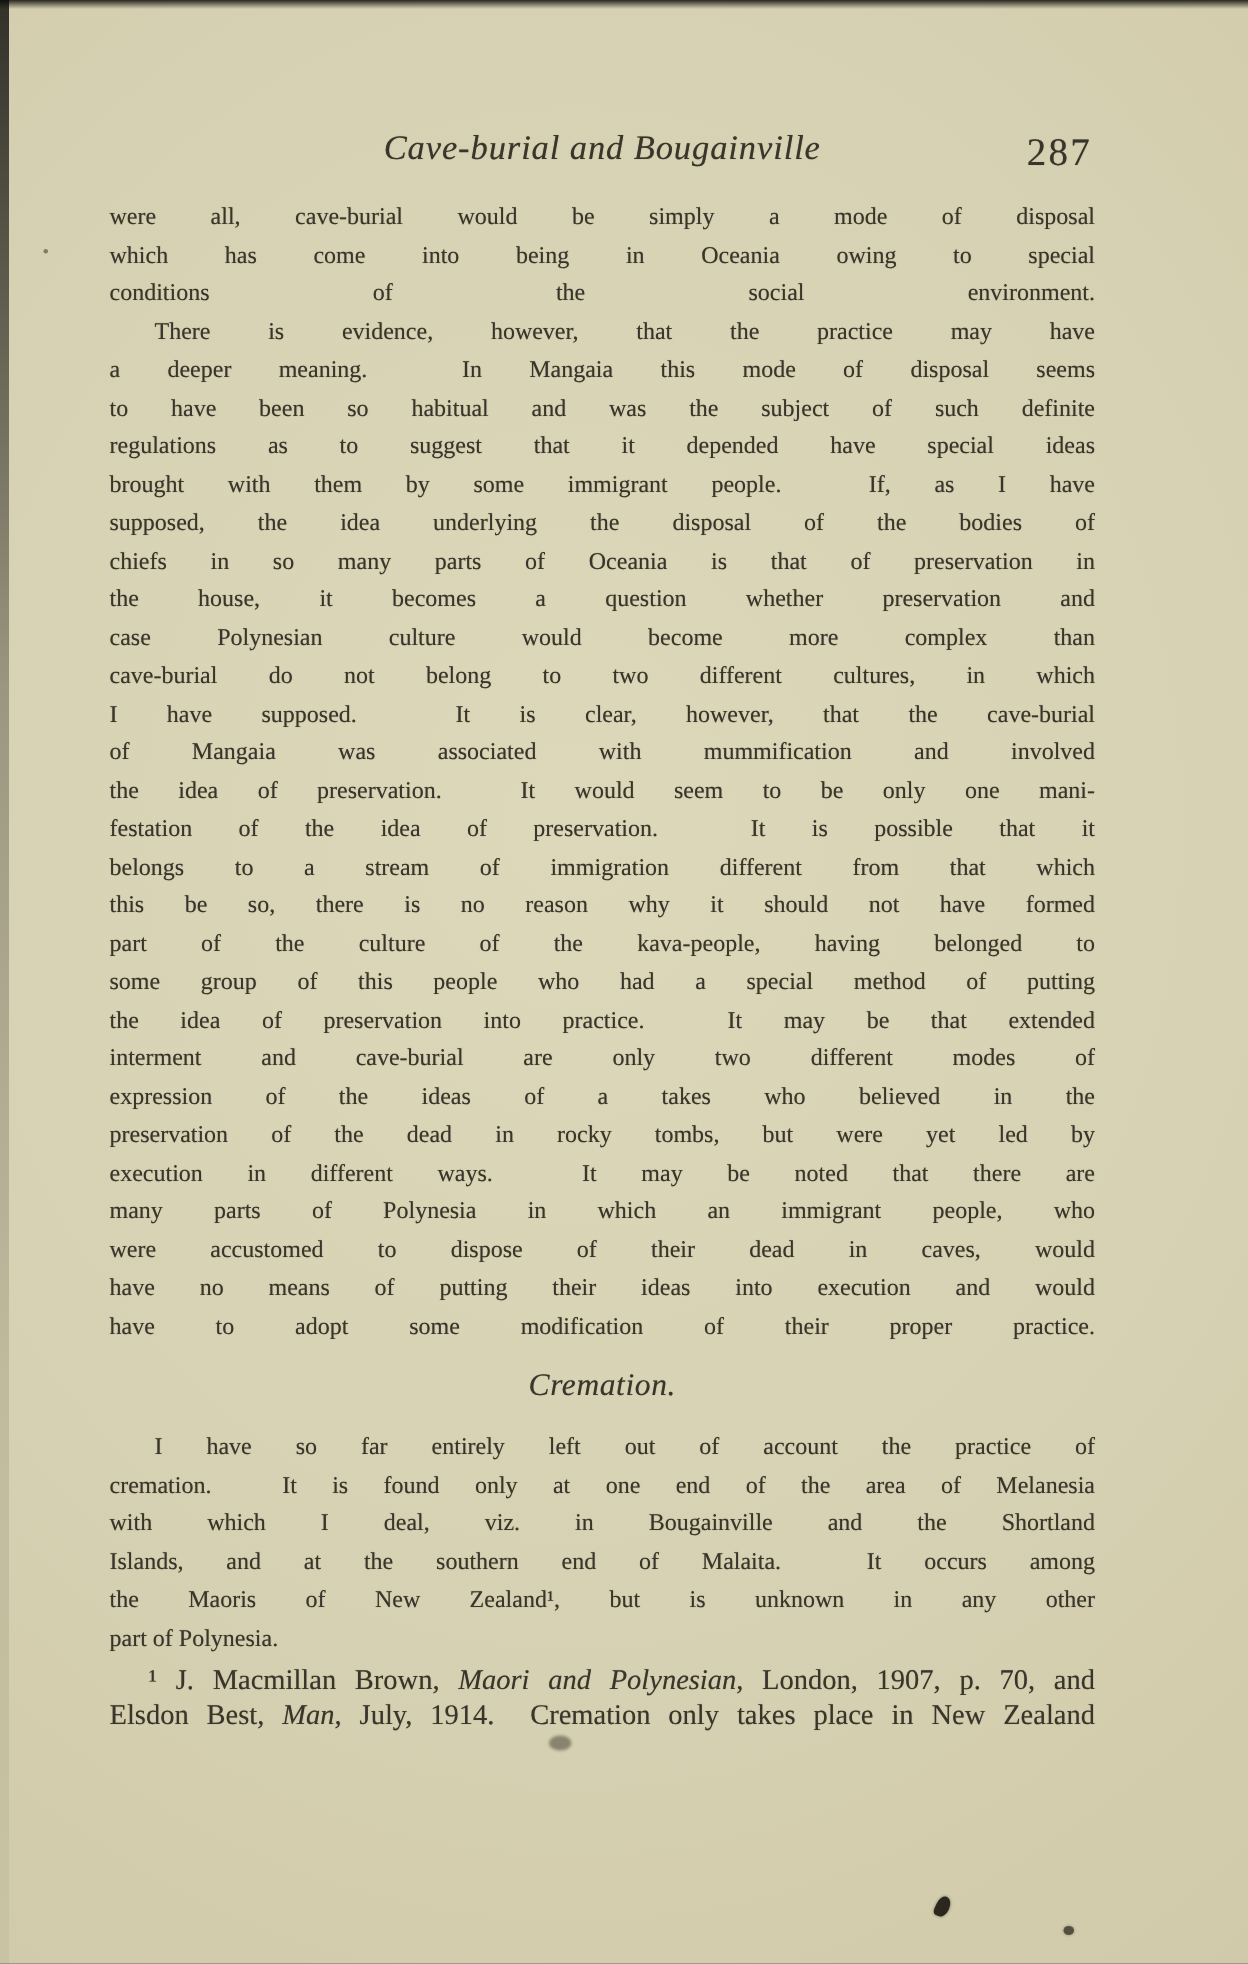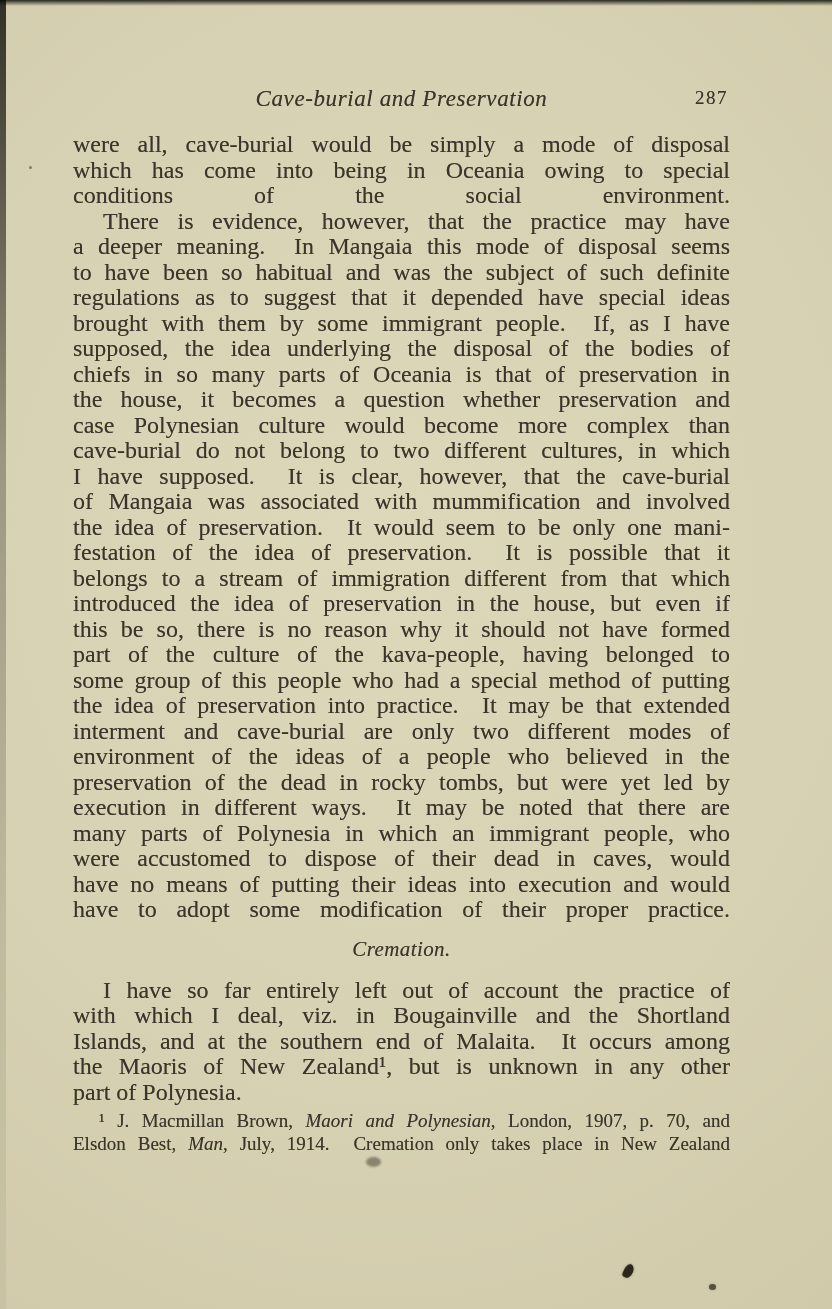--- a/index.html
+++ b/index.html
@@ -30,25 +30,25 @@
     position:relative;
     text-align:center;
     font-style:italic;
     font-size:23px;
     letter-spacing:0.6px;
     margin-bottom:20px;
     text-shadow:0 0 0.6px rgba(57,53,42,0.55);
   }
   .page-number {
     position:absolute; right:2px; top:1px;
-    font-style:normal; font-size:19px; letter-spacing:1.5px;
+    font-style:normal; font-size:26px; letter-spacing:1.5px;
   }
   .para { margin:0; }
   .tline {
-    font-size:24px;
+    font-size:16px;
     line-height:25.5px;
     text-align:justify;
     text-align-last:justify;
     text-shadow:0 0 0.6px rgba(57,53,42,0.5);
   }
   .tline.last { text-align-last:left; }
   .justify-last .tline.last { text-align-last:justify; }
   .para.indent .tline:first-child { text-indent:30px; }
   .section-heading {
     text-align:center;
@@ -90,21 +90,21 @@
 </head>
 <body>
 
 <div class="page">
   <div class="edge-top"></div>
   <div class="edge-left"></div>
 
   <div class="content">
 
     <div class="running-header">
-      <span>Cave-burial and Preservation</span>
+      <span>Cave-burial and Bougainville</span>
       <span class="page-number">287</span>
     </div>
 
     <div class="para justify-last">
         <div class="tline">were all, cave-burial would be simply a mode of disposal</div>
         <div class="tline">which has come into being in Oceania owing to special</div>
         <div class="tline last">conditions of the social environment.</div>
       </div>
 
     <div class="para indent justify-last">
@@ -116,39 +116,39 @@
         <div class="tline">supposed, the idea underlying the disposal of the bodies of</div>
         <div class="tline">chiefs in so many parts of Oceania is that of preservation in</div>
         <div class="tline">the house, it becomes a question whether preservation and</div>
         <div class="tline">case Polynesian culture would become more complex than</div>
         <div class="tline">cave-burial do not belong to two different cultures, in which</div>
         <div class="tline">I have supposed.&nbsp; It is clear, however, that the cave-burial</div>
         <div class="tline">of Mangaia was associated with mummification and involved</div>
         <div class="tline">the idea of preservation.&nbsp; It would seem to be only one mani-</div>
         <div class="tline">festation of the idea of preservation.&nbsp; It is possible that it</div>
         <div class="tline">belongs to a stream of immigration different from that which</div>
-        <div class="tline">introduced the idea of preservation in the house, but even if</div>
         <div class="tline">this be so, there is no reason why it should not have formed</div>
         <div class="tline">part of the culture of the kava-people, having belonged to</div>
         <div class="tline">some group of this people who had a special method of putting</div>
         <div class="tline">the idea of preservation into practice.&nbsp; It may be that extended</div>
         <div class="tline">interment and cave-burial are only two different modes of</div>
-        <div class="tline">environment of the ideas of a people who believed in the</div>
+        <div class="tline">expression of the ideas of a takes who believed in the</div>
         <div class="tline">preservation of the dead in rocky tombs, but were yet led by</div>
         <div class="tline">execution in different ways.&nbsp; It may be noted that there are</div>
         <div class="tline">many parts of Polynesia in which an immigrant people, who</div>
         <div class="tline">were accustomed to dispose of their dead in caves, would</div>
         <div class="tline">have no means of putting their ideas into execution and would</div>
         <div class="tline">have to adopt some modification of their proper practice.</div>
       </div>
 
     <div class="section-heading">Cremation.</div>
 
     <div class="para indent">
         <div class="tline">I have so far entirely left out of account the practice of</div>
+        <div class="tline">cremation.&nbsp; It is found only at one end of the area of Melanesia</div>
         <div class="tline">with which I deal, viz. in Bougainville and the Shortland</div>
         <div class="tline">Islands, and at the southern end of Malaita.&nbsp; It occurs among</div>
         <div class="tline">the Maoris of New Zealand¹, but is unknown in any other</div>
         <div class="tline last">part of Polynesia.</div>
       </div>
 
     <div class="footnote justify-last">
         <div class="tline"><span>¹ J. Macmillan Brown, </span><i>Maori and Polynesian</i><span>, London, 1907, p. 70, and</span></div>
         <div class="tline"><span>Elsdon Best, </span><i>Man</i><span>, July, 1914.&nbsp; Cremation only takes place in New Zealand</span></div>
       </div>

